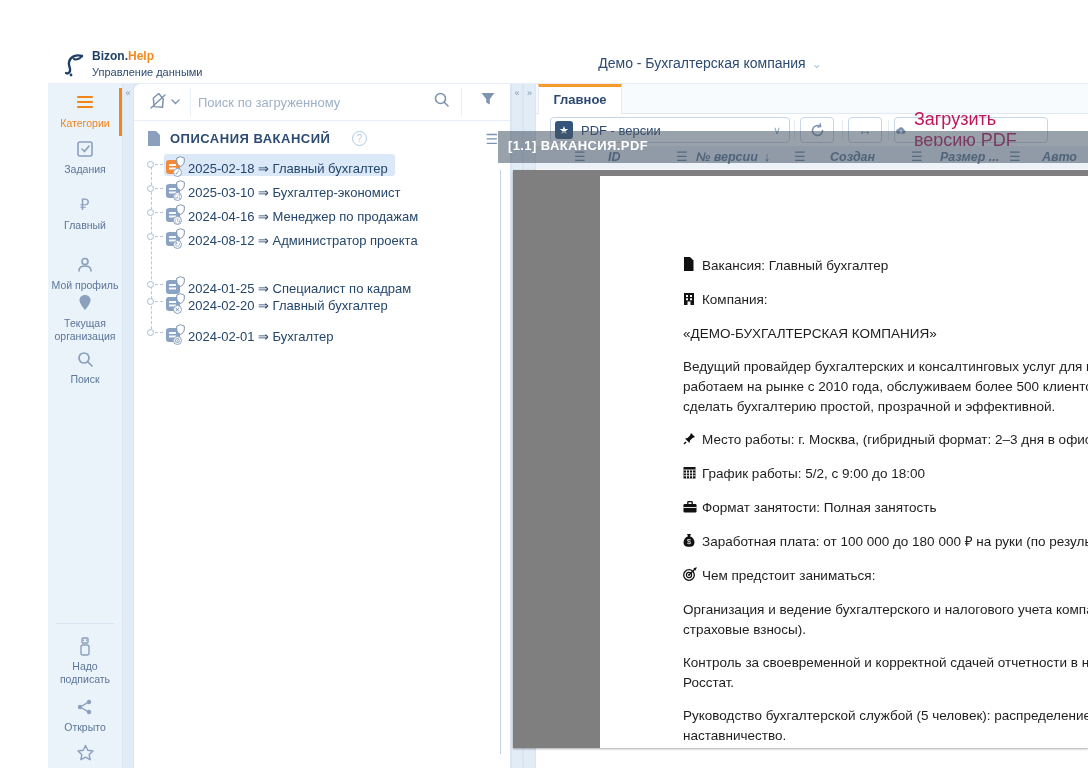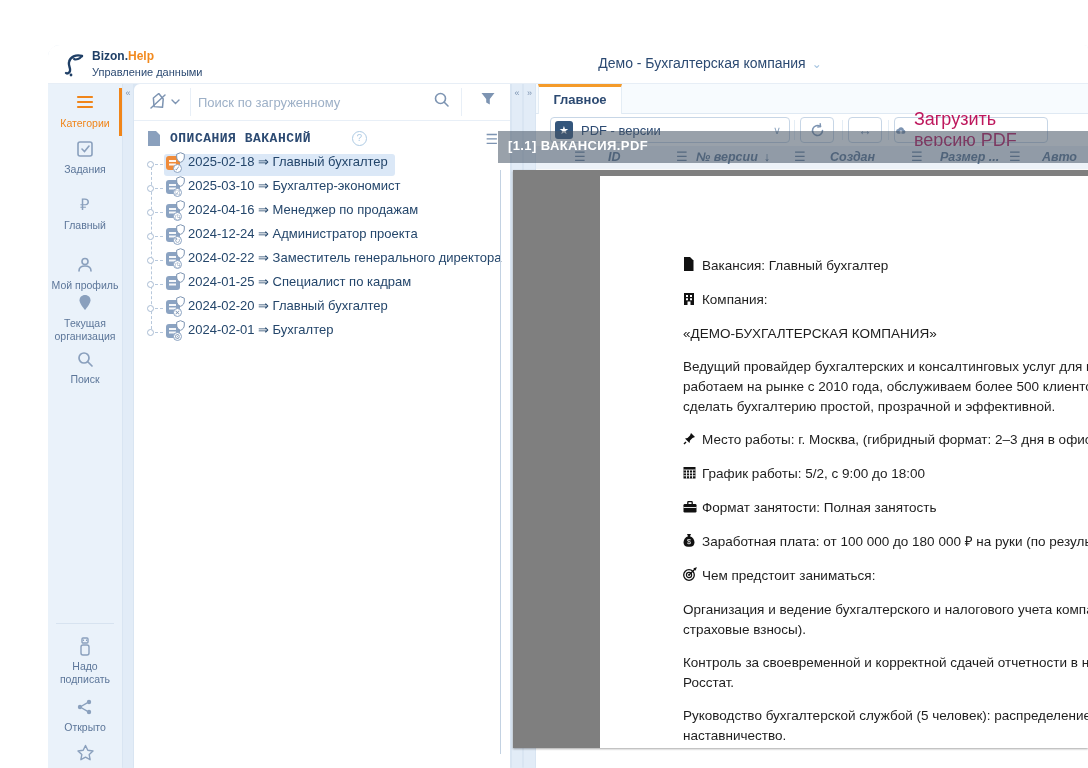--- a/index.html
+++ b/index.html
@@ -45,35 +45,35 @@
   #tagbtn { position:absolute; left:8px; top:5px; width:44px; height:26px; cursor:pointer;
             display:flex; align-items:center; justify-content:center; gap:3px; }
   #tagbtn-sep { position:absolute; left:56px; top:4px; bottom:4px; width:1px; background:#e8eff7; }
   #search-input { position:absolute; left:64px; top:4px; width:240px; height:28px; border:none; outline:none;
                   font-size:13px; color:#2c4a72; font-family:"Liberation Sans",sans-serif; background:transparent; }
   #search-input::placeholder { color:#9db0c7; }
   #search-go { position:absolute; right:60px; top:7px; cursor:pointer; }
   #search-sep { position:absolute; right:48px; top:4px; bottom:4px; width:1px; background:#e8eff7; }
   #filter-btn { position:absolute; right:14px; top:7px; cursor:pointer; }
 
-  #treehead { position:absolute; left:0; top:44px; right:0; height:24px;font-family:Liberation Mono, monospace; }
+  #treehead { position:absolute; left:0; top:44px; right:0; height:24px; }
   #treehead .tdocico { position:absolute; left:13px; top:2px; }
   #treehead .ttl { position:absolute; left:36px; top:3px; font-size:13px; font-weight:bold;
                    letter-spacing:.5px; color:#2c4a72; }
   #treehead .help { position:absolute; left:218px; top:3px; width:15px; height:15px; border:1.4px solid #aecbe4;
                     border-radius:50%; color:#aecbe4; font-size:10px; line-height:13px; text-align:center; cursor:pointer; }
   #treehead .menu { position:absolute; right:12px; top:3px; color:#7d94b2; font-size:14px; cursor:pointer; }
 
   #treelist { position:absolute; left:0; top:68px; right:0; bottom:0; }
   #tree-vline { position:absolute; left:17px; top:10px; height:172px; border-left:1px dashed #b7c8dc; }
   .trow { position:absolute; left:0; right:4px; height:24px; cursor:pointer; }
   .tnode { position:absolute; left:13px; top:7px; width:7px; height:7px; border:1px solid #a9bcd3;
            border-radius:50%; background:#fff; }
   .tlink { position:absolute; left:21px; top:10px; width:8px; border-top:1px dashed #b7c8dc; }
-  .trow-inner { position:absolute; left:30px; top:0; height:22px; display:flex; align-items:flex-start;
+  .trow-inner { position:absolute; left:30px; top:0; height:22px; display:flex; align-items:flex-end;
                 padding:0 7px 0 2px; border-radius:3px; }
   .trow-inner.sel { background:#dbe8f7; }
   .ticon { position:relative; width:17px; height:18px; flex:0 0 17px; }
   .tdoc { position:absolute; left:0; top:2px; width:14px; height:14px; border-radius:3px; background:#8ba3c2; }
   .tdoc::before { content:""; position:absolute; left:3px; right:4px; top:4px; height:1.8px;
                   background:rgba(255,255,255,.92); box-shadow:0 3.5px 0 rgba(255,255,255,.92); }
   .ticon.orange .tdoc { background:#ef8b3a; }
   .tshield { position:absolute; right:-2px; top:-2px; }
   .tbadge { position:absolute; left:7px; top:10px; width:9px; height:9px; background:#fff;
             border:1px solid #8ba3c2; border-radius:50%; font-size:7px; line-height:8px;
@@ -330,54 +330,40 @@
       <span class="tnode"></span>
         <span class="tlink"></span>
       <span class="trow-inner">
         <span class="ticon">
             <span class="tdoc"></span>
             <svg class="tshield" width="9" height="11" viewBox="0 0 9 11">
               <path d="M4.5 .7 L8.3 2.2 V5 C8.3 7.8 6.6 9.6 4.5 10.3 C2.4 9.6 .7 7.8 .7 5 V2.2 Z" fill="#fff" stroke="#7d94b2" stroke-width="1"></path>
             </svg>
             <span class="tbadge">↻</span>
           </span>
-        <span class="tlabel">2024-12-24 ⇒ Администратор проекта</span>
-      </span>
-    </div>
-
-    <div class="trow" style="top:98px">
-      <span class="tnode"></span>
-        <span class="tlink"></span>
-      <span class="trow-inner">
-        <span class="ticon">
-            <span class="tdoc"></span>
-            <svg class="tshield" width="9" height="11" viewBox="0 0 9 11">
-              <path d="M4.5 .7 L8.3 2.2 V5 C8.3 7.8 6.6 9.6 4.5 10.3 C2.4 9.6 .7 7.8 .7 5 V2.2 Z" fill="#fff" stroke="#7d94b2" stroke-width="1"></path>
-            </svg>
-            <span class="tbadge">◷</span>
-          </span>
-        <span class="tlabel">2024-02-22 ⇒ Заместитель генерального директора</span>
-      </span>
-    </div>
+        <span class="tlabel">2024-08-12 ⇒ Администратор проекта</span>
+      </span>
+    </div>
+
 
     <div class="trow" style="top:122px">
       <span class="tnode"></span>
         <span class="tlink"></span>
       <span class="trow-inner">
         <span class="ticon">
             <span class="tdoc"></span>
             <svg class="tshield" width="9" height="11" viewBox="0 0 9 11">
               <path d="M4.5 .7 L8.3 2.2 V5 C8.3 7.8 6.6 9.6 4.5 10.3 C2.4 9.6 .7 7.8 .7 5 V2.2 Z" fill="#fff" stroke="#7d94b2" stroke-width="1"></path>
             </svg>
           </span>
         <span class="tlabel">2024-01-25 ⇒ Специалист по кадрам</span>
       </span>
     </div>
 
-    <div class="trow" style="top:146px">
+    <div class="trow" style="top:139px">
       <span class="tnode"></span>
         <span class="tlink"></span>
       <span class="trow-inner">
         <span class="ticon">
             <span class="tdoc"></span>
             <svg class="tshield" width="9" height="11" viewBox="0 0 9 11">
               <path d="M4.5 .7 L8.3 2.2 V5 C8.3 7.8 6.6 9.6 4.5 10.3 C2.4 9.6 .7 7.8 .7 5 V2.2 Z" fill="#fff" stroke="#7d94b2" stroke-width="1"></path>
             </svg>
             <span class="tbadge">✕</span>
           </span>

